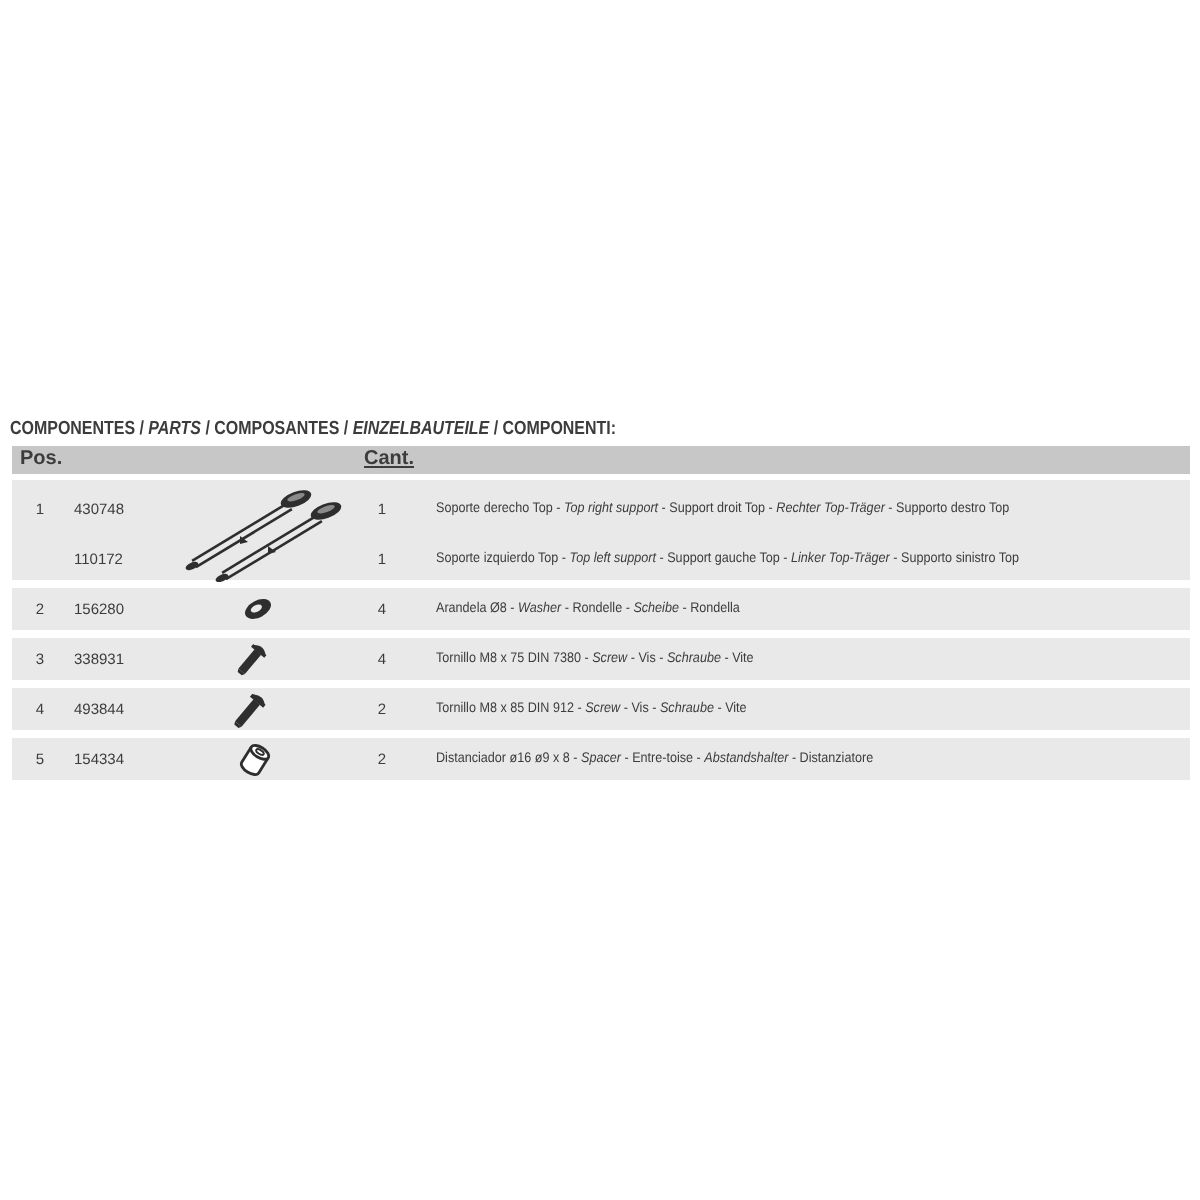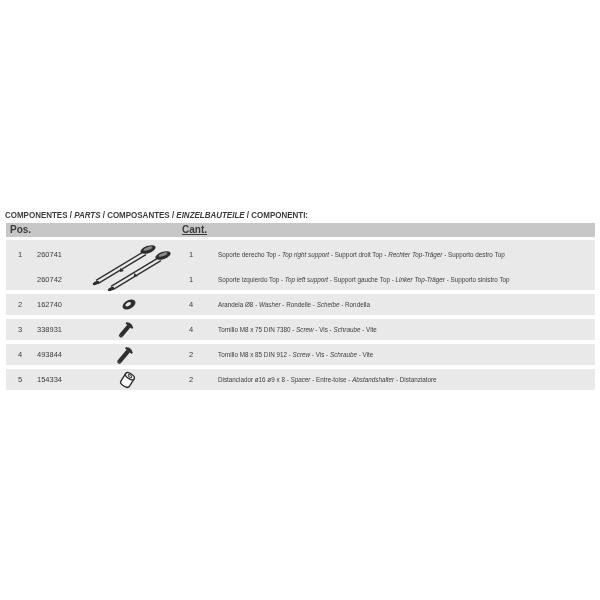--- a/index.html
+++ b/index.html
@@ -53,26 +53,26 @@
 
   <div class="thead">
     <span class="h-pos">Pos.</span>
     <span class="h-ref">Ref.</span>
     <span class="h-cant">Cant.</span>
   </div>
 
   <div class="row r1">
     <div class="rline l1">
       <span class="cell c-pos">1</span>
-      <span class="cell c-ref">260741</span>
+      <span class="cell c-ref">430748</span>
       <span class="cell c-cant">1</span>
       <span class="cell c-desc"><span>Soporte derecho Top</span> - <i>Top right support</i> - <span>Support droit Top</span> - <i>Rechter Top-Träger</i> - <span>Supporto destro Top</span></span>
     </div>
     <div class="rline l2">
-      <span class="cell c-ref">260742</span>
+      <span class="cell c-ref">110172</span>
       <span class="cell c-cant">1</span>
       <span class="cell c-desc"><span>Soporte izquierdo Top</span> - <i>Top left support</i> - <span>Support gauche Top</span> - <i>Linker Top-Träger</i> - <span>Supporto sinistro Top</span></span>
     </div>
     <svg class="part-img" style="left:84px;top:1px" width="84" height="50" viewBox="0 0 84 50">
 
       <line x1="22" y1="47" x2="70" y2="18" stroke="#2e2e2e" stroke-width="5"></line>
       <line x1="22" y1="47" x2="70" y2="18" stroke="#e9e9e9" stroke-width="2.4"></line>
       <ellipse cx="73" cy="14.5" rx="8" ry="3.6" fill="#2e2e2e" transform="rotate(-20 73 14.5)"></ellipse>
       <ellipse cx="73" cy="13.6" rx="4.6" ry="1.5" fill="#8a8a8a" transform="rotate(-20 73 13.6)"></ellipse>
       <ellipse cx="21" cy="48" rx="3.4" ry="1.7" fill="#2e2e2e" transform="rotate(-24 21 48)"></ellipse>
@@ -83,21 +83,21 @@
       <ellipse cx="58" cy="7.6" rx="4.6" ry="1.5" fill="#8a8a8a" transform="rotate(-20 58 7.6)"></ellipse>
       <ellipse cx="6" cy="42" rx="3.4" ry="1.7" fill="#2e2e2e" transform="rotate(-24 6 42)"></ellipse>
 
       <polygon points="30,27 34,30 30,31" fill="#2e2e2e"></polygon>
       <polygon points="44,32 48,35 44,36" fill="#2e2e2e"></polygon>
     </svg>
   </div>
 
   <div class="row r2">
     <span class="cell c-pos">2</span>
-    <span class="cell c-ref">162740</span>
+    <span class="cell c-ref">156280</span>
     <span class="cell c-cant">4</span>
     <span class="cell c-desc"><span>Arandela Ø8</span> - <i>Washer</i> - <span>Rondelle</span> - <i>Scheibe</i> - <span>Rondella</span></span>
     <svg class="part-img" style="left:113px;top:3px" width="20" height="15" viewBox="0 0 20 15">
       <g transform="rotate(-28 10 7.5)">
         <ellipse cx="10" cy="7.5" rx="7" ry="4.2" fill="#2e2e2e"></ellipse>
         <ellipse cx="9.4" cy="6.9" rx="3" ry="1.7" fill="#e9e9e9"></ellipse>
       </g>
     </svg>
   </div>
 

